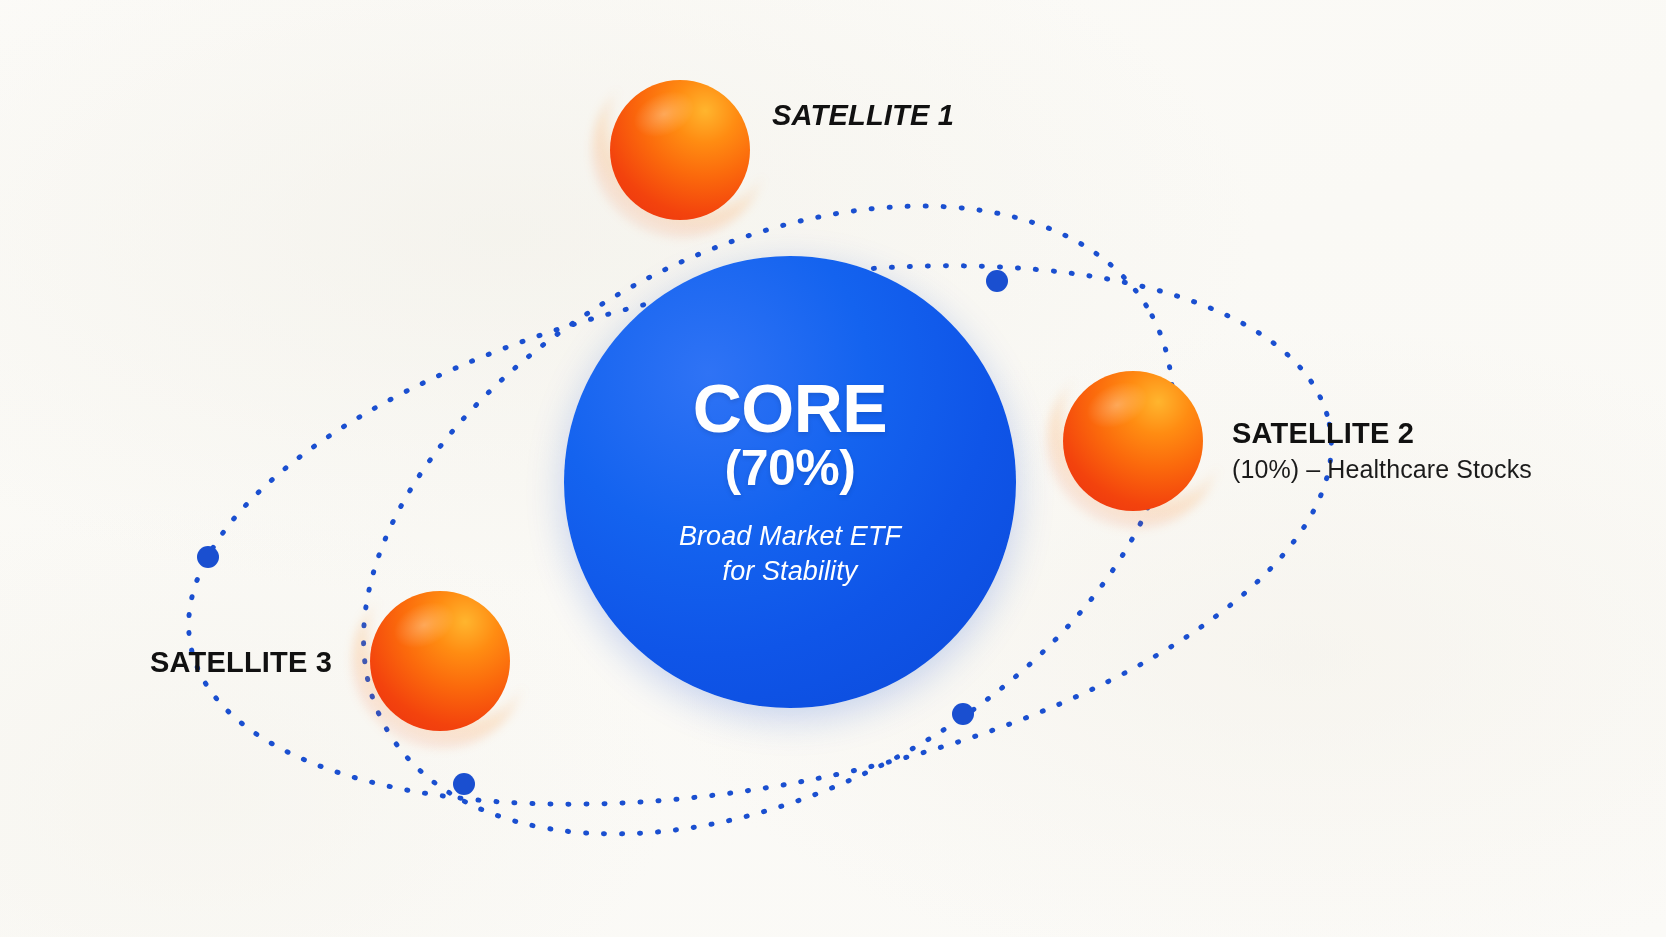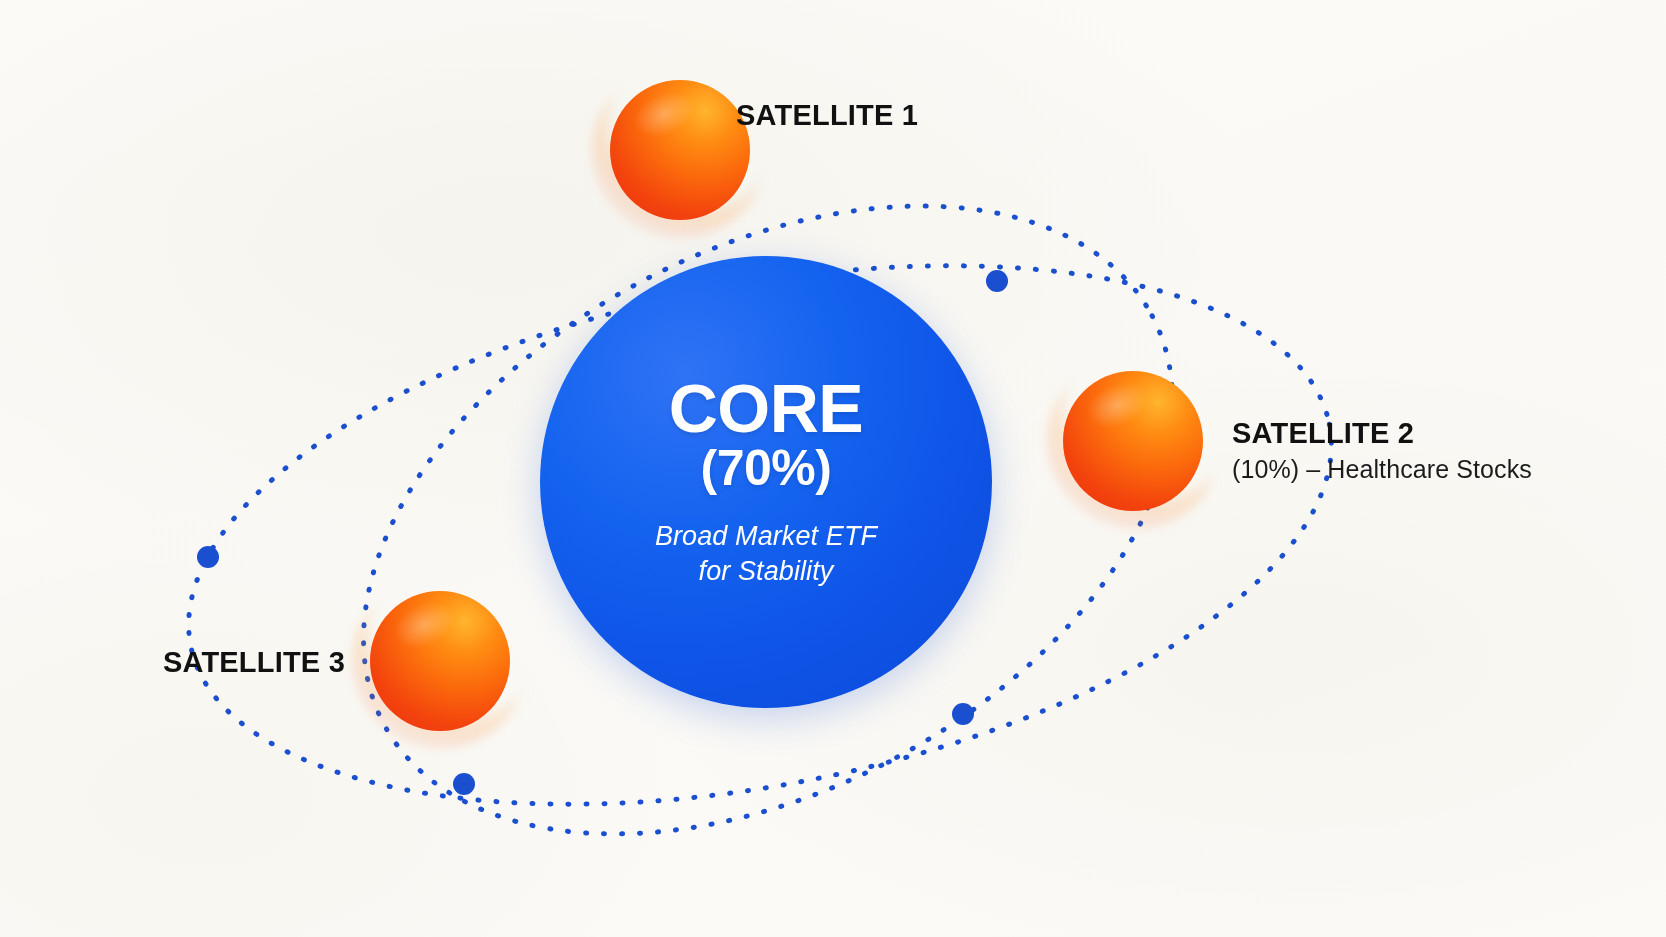--- a/index.html
+++ b/index.html
@@ -27,21 +27,21 @@
   #orbits {
     position: absolute;
     left: 0; top: 0;
     width: 1666px;
     height: 937px;
   }
 
   
   .core {
     position: absolute;
-    left: 540px;
+    left: 564px;
     top: 256px;
     width: 452px;
     height: 452px;
     border-radius: 50%;
     background:
       radial-gradient(circle at 32% 26%, #2f73f5 0%, #1463ef 35%, #0f55e8 62%, #0b49d9 100%);
     box-shadow: 0 10px 38px rgba(14,74,216,0.22);
     display: flex;
     flex-direction: column;
     align-items: center;
@@ -119,21 +119,21 @@
   .label-sub {
     font-size: 25px;
     font-weight: 400;
     letter-spacing: 0.1px;
     line-height: 1.3;
     color: #1b1b1b;
     white-space: nowrap;
     margin-top: 3px;
   }
   .label.right  { text-align: left; }
-  .label.lefted { text-align: right; }
+  .label.lefted { text-align: left; margin-left: 40px; }
 </style>
 </head>
 <body>
 
 <div id="stage">
 
   <svg id="orbits" viewBox="0 0 1666 937" xmlns="http://www.w3.org/2000/svg">
 
     <ellipse cx="760" cy="535" rx="580" ry="250" transform="rotate(-11 760 535)" fill="none" stroke="#1a4fd0" stroke-width="5" stroke-linecap="round" stroke-dasharray="1 17"></ellipse>
 
@@ -149,21 +149,21 @@
     <div class="core-title">CORE</div>
     <div class="core-pct">(70%)</div>
     <div class="core-sub">Broad Market ETF</div>
     <div class="core-sub">for Stability</div>
   </div>
 
   <div class="sat-wrap">
     <div class="halo" style="left:592px; top:62px; width:176px; height:176px;"></div>
     <div class="sphere" style="left:610px; top:80px; width:140px; height:140px;"></div>
   </div>
-  <div class="label right" style="left:736px; top:98px;">
+  <div class="label right" style="left:772px; top:98px;font-style:italic;">
     <div class="label-title">SATELLITE 1</div>
   </div>
 
   <div class="sat-wrap">
     <div class="halo" style="left:1047px; top:353px; width:176px; height:176px;"></div>
     <div class="sphere" style="left:1063px; top:371px; width:140px; height:140px;"></div>
   </div>
   <div class="label right" style="left:1232px; top:416px;">
     <div class="label-title">SATELLITE 2</div>
     <div class="label-sub">(10%) – Healthcare Stocks</div>

